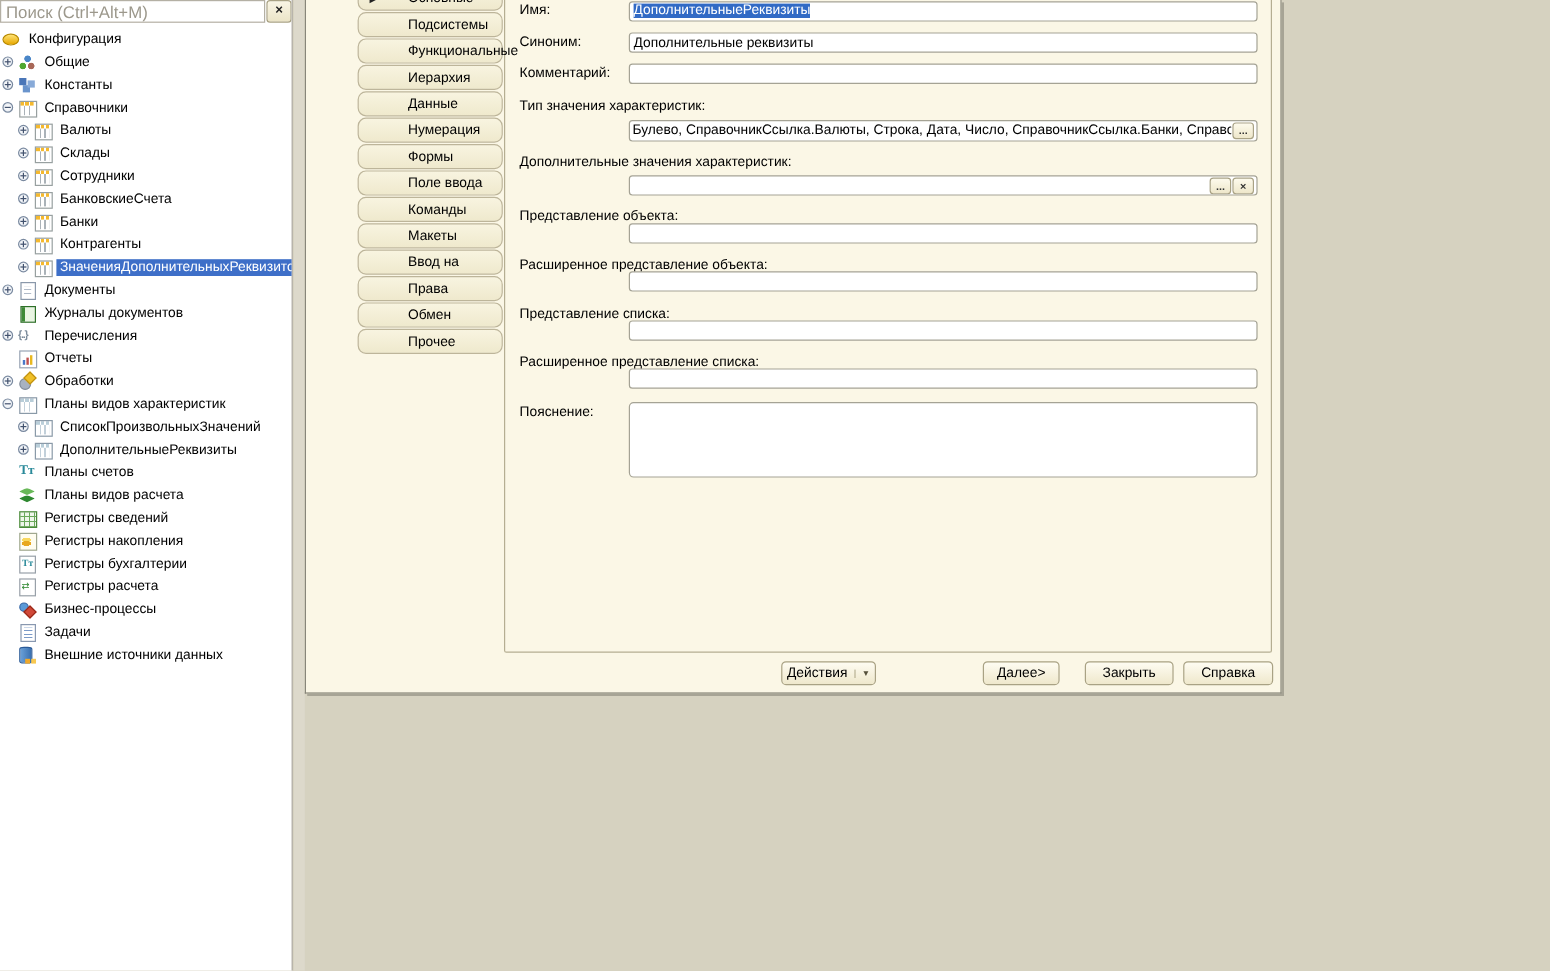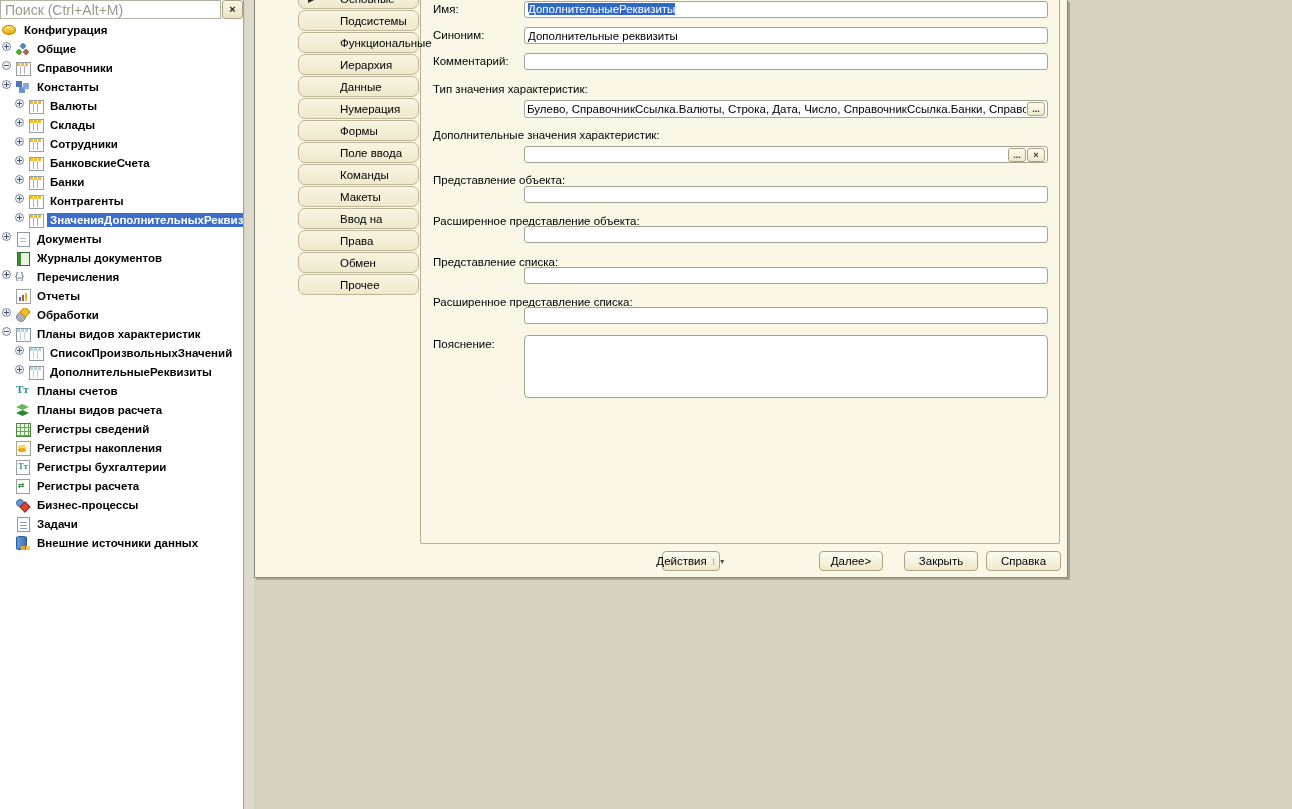--- a/index.html
+++ b/index.html
@@ -9,21 +9,21 @@
   
   .left-panel { position:absolute; left:0; top:0; width:244px; height:809px; background:#fff; border-right:1px solid #a8a49a; overflow:hidden; }
   .splitter { position:absolute; left:245px; top:0; width:9px; height:809px; background:#ddd9cb; }
 
   .search-row { position:absolute; left:0; top:0; width:244px; height:20px; }
   .search-input { position:absolute; left:0; top:0; width:221px; height:19px; border:1px solid #b4b0a4; background:#fff; font-size:14px; padding:0 4px; font-family:inherit; }
   .search-input::placeholder { color:#9c988c; }
   .search-close { position:absolute; left:222px; top:0; width:21px; height:19px; border:1px solid #a9a284; border-radius:3px; background:linear-gradient(#f9f5e5,#ebe4c7); font-weight:bold; font-size:11px; line-height:15px; cursor:default; color:#222; }
 
   .tree { position:absolute; left:0; top:23px; width:244px; }
-  .tree-row { display:flex; align-items:flex-start; height:19px; white-space:nowrap; overflow:hidden; padding-left:2px;font-weight:bold; }
+  .tree-row { display:flex; align-items:center; height:19px; white-space:nowrap; overflow:hidden; padding-left:2px; }
   .tree-row[data-level="2"] { padding-left:15px; }
   .tree-row .label { padding:1px 3px; }
   .tree-row[data-selected="true"] .label { background:#3e6fc8; color:#fff; }
 
   .expander { width:9px; height:9px; border:1px solid #7a8aa0; border-radius:50%; background:radial-gradient(#ffffff,#e2e8f0); margin-right:4px; position:relative; flex:none; visibility:hidden; }
   .tree-row[data-expander="plus"] .expander, .tree-row[data-expander="minus"] .expander { visibility:visible; }
   .expander::before { content:""; position:absolute; left:1px; top:3px; width:5px; height:1px; background:#42526e; }
   .tree-row[data-expander="plus"] .expander::after { content:""; position:absolute; left:3px; top:1px; width:1px; height:5px; background:#42526e; }
 
   
@@ -105,29 +105,29 @@
   <div class="tree-row" data-level="0" data-expander="none" data-ic="configuration">
 
         <span class="ti"></span>
         <span class="label">Конфигурация</span>
       </div>
       <div class="tree-row" data-level="1" data-expander="plus" data-ic="common">
         <span class="expander"></span>
         <span class="ti"></span>
         <span class="label">Общие</span>
       </div>
+      <div class="tree-row" data-level="1" data-expander="plus" data-ic="constants">
+        <span class="expander"></span>
+        <span class="ti"></span>
+        <span class="label">Константы</span>
+      </div>
       <div class="tree-row" data-level="1" data-expander="minus" data-ic="catalog">
         <span class="expander"></span>
         <span class="ti"></span>
         <span class="label">Справочники</span>
-      </div>
-      <div class="tree-row" data-level="1" data-expander="plus" data-ic="constants">
-        <span class="expander"></span>
-        <span class="ti"></span>
-        <span class="label">Константы</span>
       </div>
       <div class="tree-row" data-level="2" data-expander="plus" data-ic="catalog">
         <span class="expander"></span>
         <span class="ti"></span>
         <span class="label">Валюты</span>
       </div>
       <div class="tree-row" data-level="2" data-expander="plus" data-ic="catalog">
         <span class="expander"></span>
         <span class="ti"></span>
         <span class="label">Склады</span>
@@ -326,21 +326,21 @@
 
   <div class="flabel" style="top:256px">Представление списка:</div>
   <input class="tfield" style="top: 267px;" value="">
 
   <div class="flabel" style="top:296px">Расширенное представление списка:</div>
   <input class="tfield" style="top: 307px;" value="">
 
   <div class="flabel" style="top:338px">Пояснение:</div>
   <textarea class="tfield" style="top: 335px;"></textarea>
 
-  <button class="btn btn-actions" style="left:407px;width:58px">
+  <button class="btn btn-actions" style="left:396px;width:79px">
     <span>Действия</span>
     <span class="drop-arrow">▼</span>
   </button>
   <button class="btn disabled" style="left:481px;width:76px">&lt;Назад</button>
   <button class="btn" style="left:564px;width:64px">Далее&gt;</button>
   <button class="btn" style="left:649px;width:74px">Закрыть</button>
   <button class="btn" style="left:731px;width:75px">Справка</button>
 </div>
 
 </body></html>

